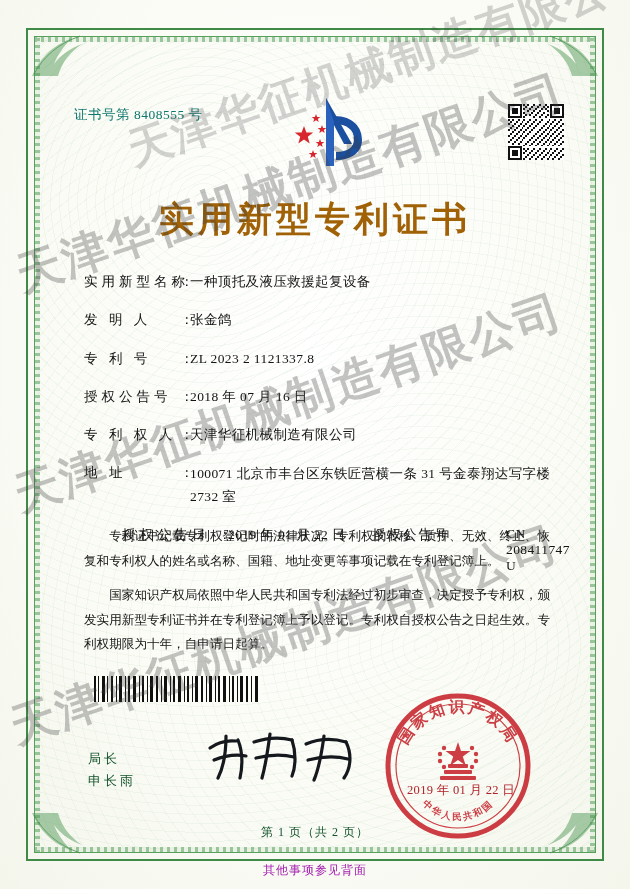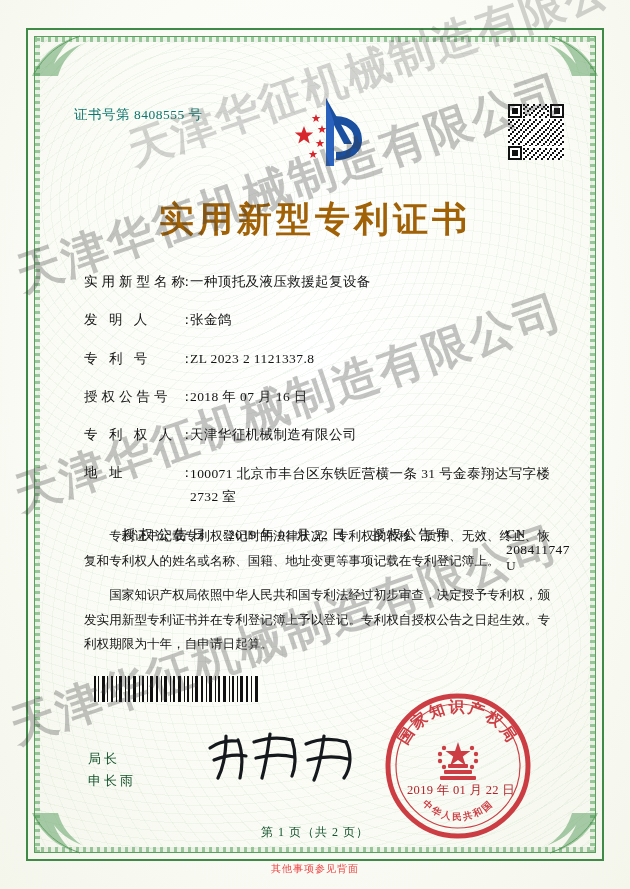--- a/index.html
+++ b/index.html
@@ -235,22 +235,22 @@
     left: 0; right: 0; top: 824px;
     text-align: center;
     font-size: 12px;
     color: #14532d;
     letter-spacing: 1px;
   }
   .footer-note {
     position: absolute;
     left: 0; right: 0; top: 862px;
     text-align: center;
-    font-size: 10px;
-    color: #ef4444;
+    font-size: 12px;
+    color: #a21caf;
     letter-spacing: 1px;
   }
 
   
   .watermark-layer {
     position: absolute;
     inset: 0;
     pointer-events: none;
     overflow: hidden;
   }

